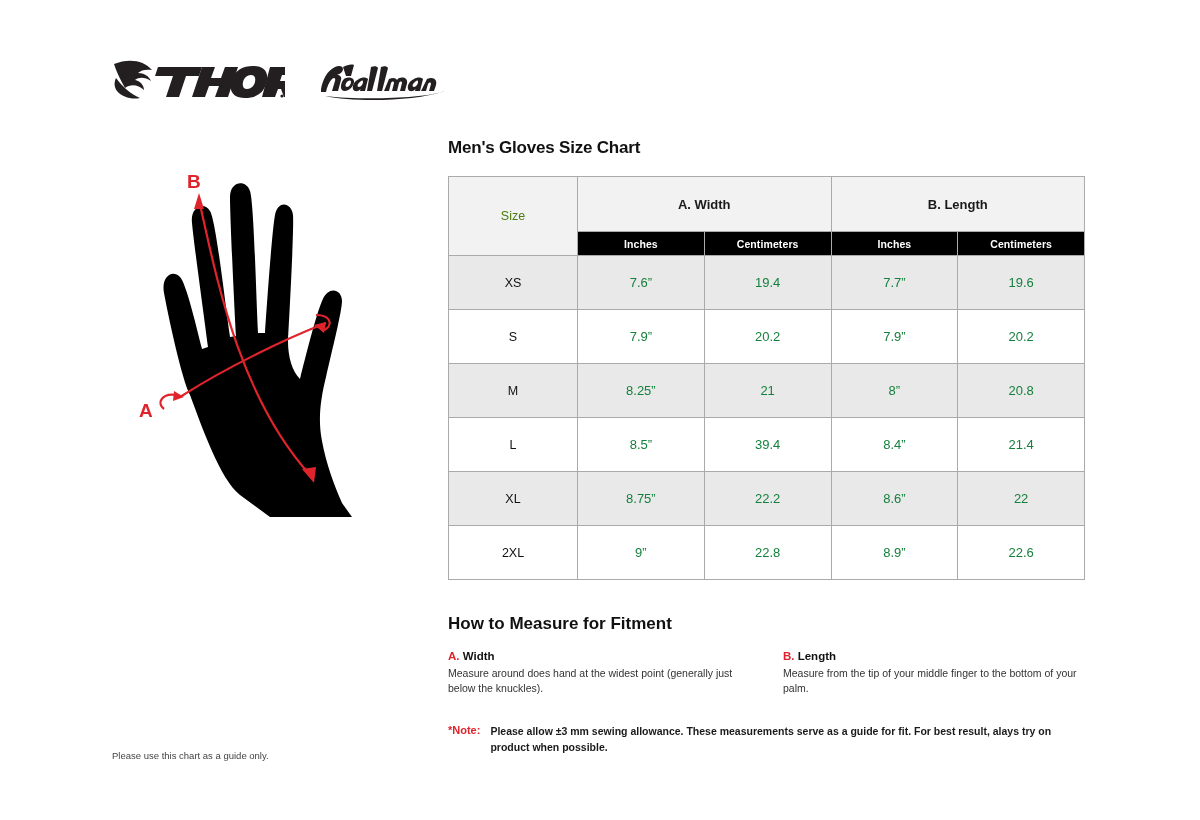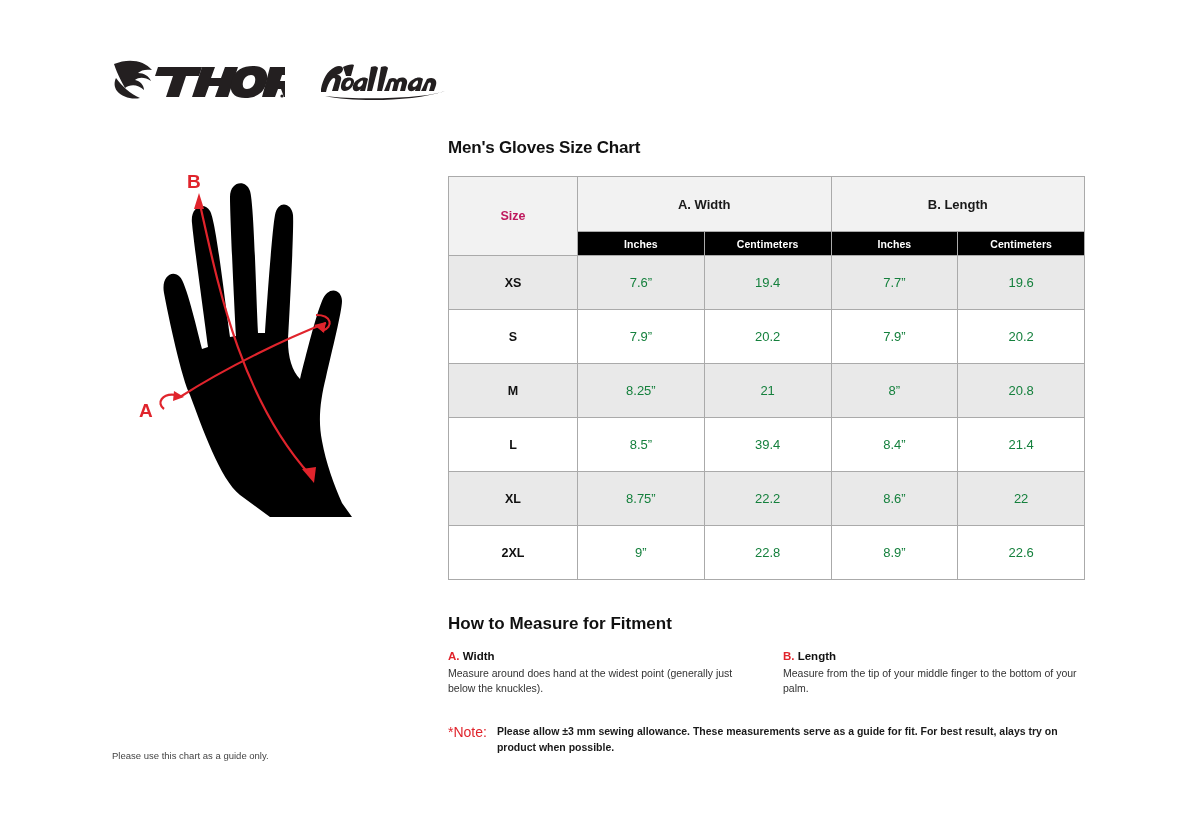--- a/index.html
+++ b/index.html
@@ -63,22 +63,22 @@
   }
   table.size-table td,
   table.size-table th {
     border: 1px solid #aaaaaa;
     text-align: center;
     vertical-align: middle;
   }
   th.size-head {
     background: #f2f2f2;
     font-size: 12.5px;
-    font-weight: bold;
-    color: #be185d;
+    font-weight: normal;
+    color: #4d7c0f;
     width: 126px;
   }
   th.group-head {
     background: #f2f2f2;
     font-size: 13px;
     font-weight: bold;
     color: #1a1a1a;
     height: 52px;
   }
   th.unit-head {
@@ -93,21 +93,21 @@
   tbody td {
     height: 51px;
     font-size: 13px;
     color: #15803d;
     background: #ffffff;
   }
   tbody tr.shaded td {
     background: #e9e9e9;
   }
   tbody td.size-cell {
-    font-weight: bold;
+    font-weight: normal;
     font-size: 12.5px;
     color: #111111;
   }
 
   
   .measure-block {
     margin-top: 34px;
   }
   .measure-title {
     font-size: 17px;
@@ -138,22 +138,22 @@
   }
 
   
   .note-row {
     margin-top: 28px;
     display: flex;
     gap: 10px;
   }
   .note-label {
     color: #e0242c;
-    font-size: 14px;
-    font-weight: normal;
+    font-size: 11px;
+    font-weight: bold;
     white-space: nowrap;
     padding-top: 0;
   }
   .note-text {
     font-size: 10.5px;
     font-weight: bold;
     line-height: 1.5;
     color: #1a1a1a;
     width: 588px;
   }

